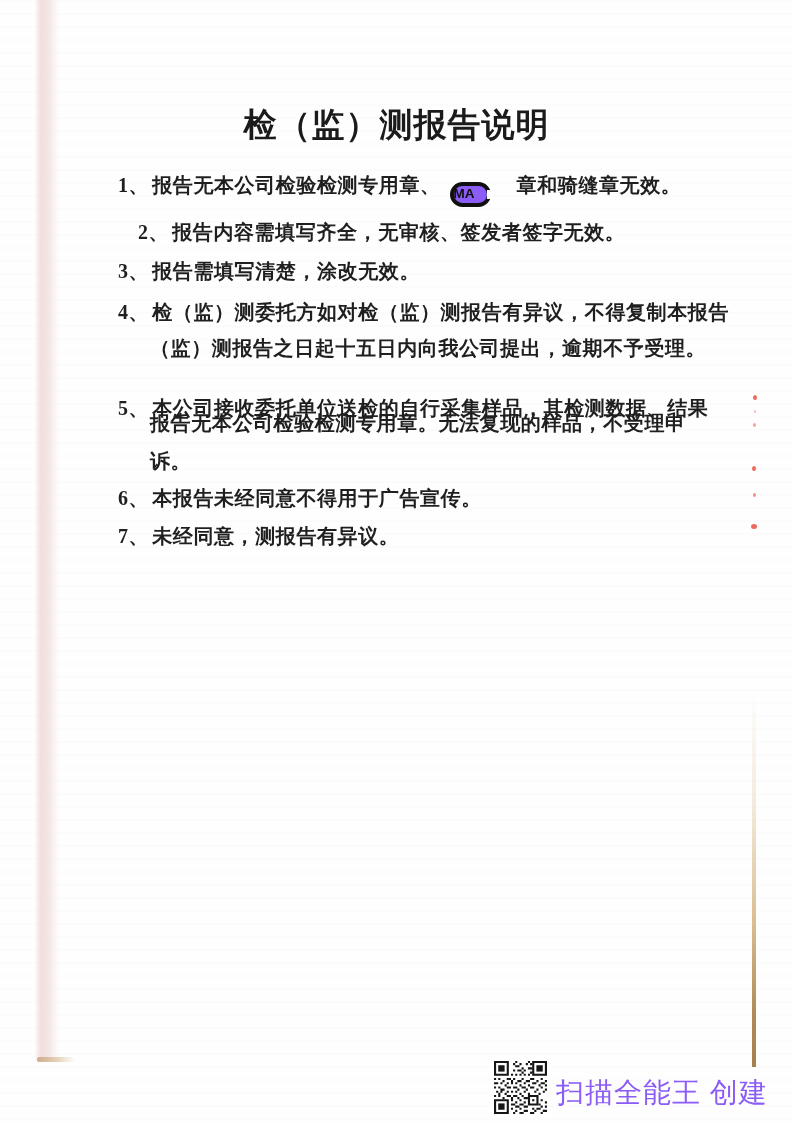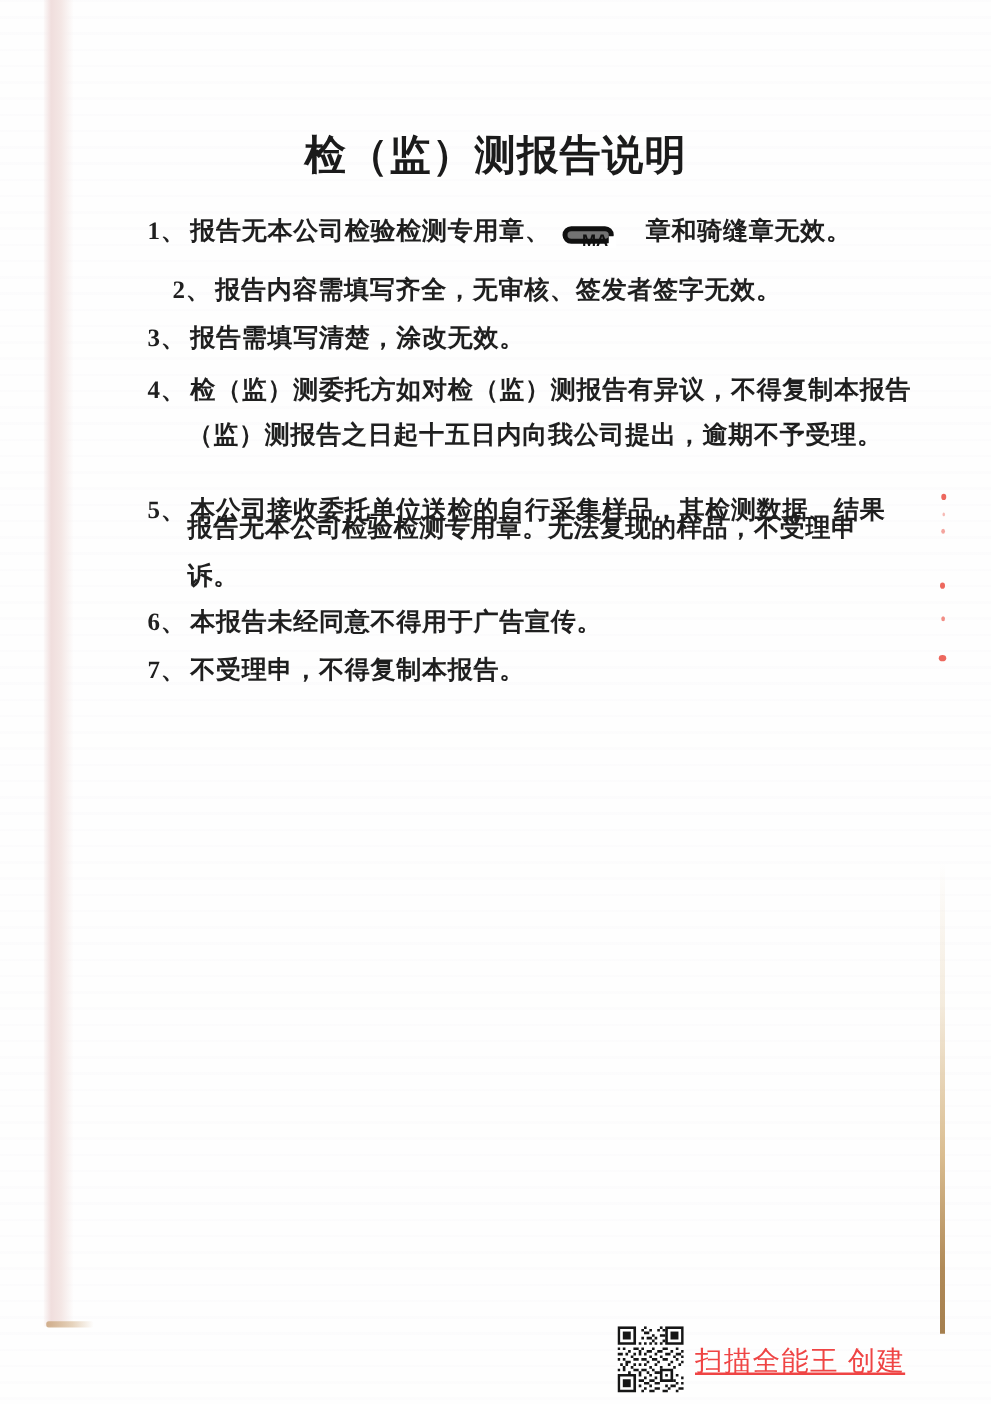--- a/index.html
+++ b/index.html
@@ -52,43 +52,43 @@
     position:absolute; left:118px;
     font-size:20px; font-weight:bold; letter-spacing:0.6px;
     color:#1f1f1f; line-height:24px; white-space:nowrap;
   }
   .line.cont { left:150px; }
   .num { display:inline-block; margin-right:3px; }
 
   
   .cma-mark {
     display:inline-block; position:relative;
-    width:41px; height:14px;
+    width:41px; height:25px;
     border:4px solid #101010; border-radius:13px;
     vertical-align:-6px; margin:0 26px 0 9px;
-    text-align:right; background:#737373;
+    text-align:left; background:#8b5cf6;
   }
   .cma-mark .cma-letters {
     display:block;
     font-family:"Liberation Sans", sans-serif;
     font-size:13.5px; font-weight:bold; line-height:16px;
     letter-spacing:0; color:#101010;
   }
   .cma-mark::after { 
     content:""; position:absolute; right:-6px; top:4px;
     width:6px; height:9px; background:#fff;
   }
 
   .footer { position:absolute; left:494px; top:1061px; height:54px; }
   .qr-code { position:absolute; left:0; top:0; width:53px; height:53px; }
   .scanner-label {
     position:absolute; left:62px; top:13px;
     font-family:"Liberation Sans", sans-serif;
-    font-size:22px; font-weight:normal; letter-spacing:1px;
-    color:#ef4444; white-space:nowrap;text-decoration:underline;
+    font-size:28px; font-weight:normal; letter-spacing:1px;
+    color:#8b5cf6; white-space:nowrap;
   }
 </style>
 </head>
 <body>
 
 <div class="scan-page">
 
   <div class="left-strip"></div>
   <div class="strip-smudge"></div>
   <div class="right-edge-line"></div>
@@ -131,21 +131,21 @@
   </div>
   <div class="line cont" style="top:449px;">
     <span>诉。</span>
   </div>
 
   <div class="line" style="top:486px;">
     <span class="num">6、</span><span>本报告未经同意不得用于广告宣传。</span>
   </div>
 
   <div class="line" style="top:524px;">
-    <span class="num">7、</span><span>不受理申，不得复制本报告。</span>
+    <span class="num">7、</span><span>未经同意，测报告有异议。</span>
   </div>
 
   <div class="footer">
     <svg class="qr-code" viewBox="0 0 25 25">
       <rect x="0" y="0" width="25" height="25" fill="#ffffff"></rect>
       <g fill="#161616">
 
         <path fill-rule="evenodd" d="M0 0h7v7H0zM1 1h5v5H1z"></path>
         <rect x="2" y="2" width="3" height="3"></rect>
         <path fill-rule="evenodd" d="M18 0h7v7h-7zM19 1h5v5h-5z"></path>

